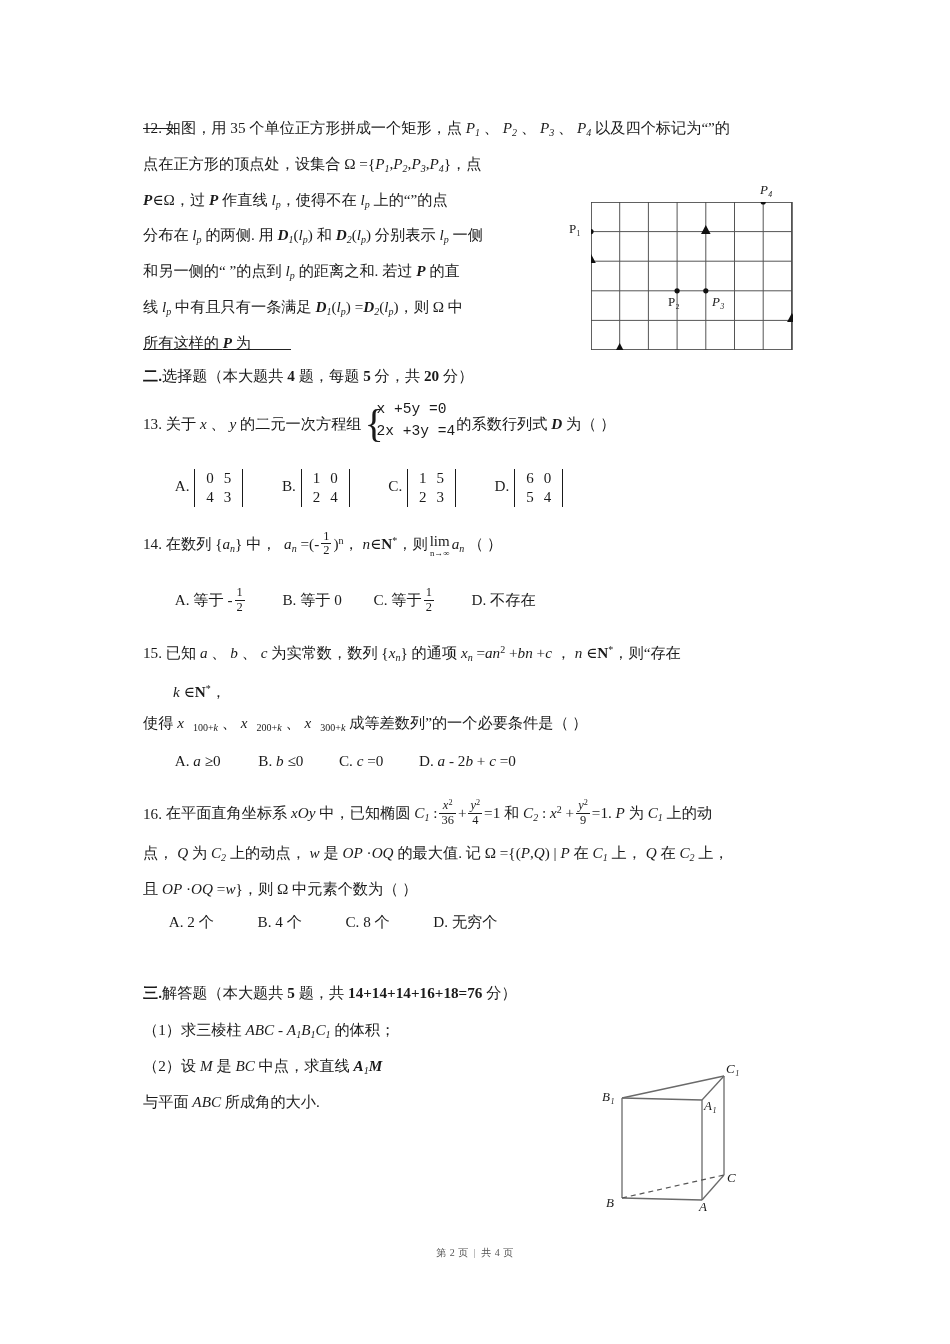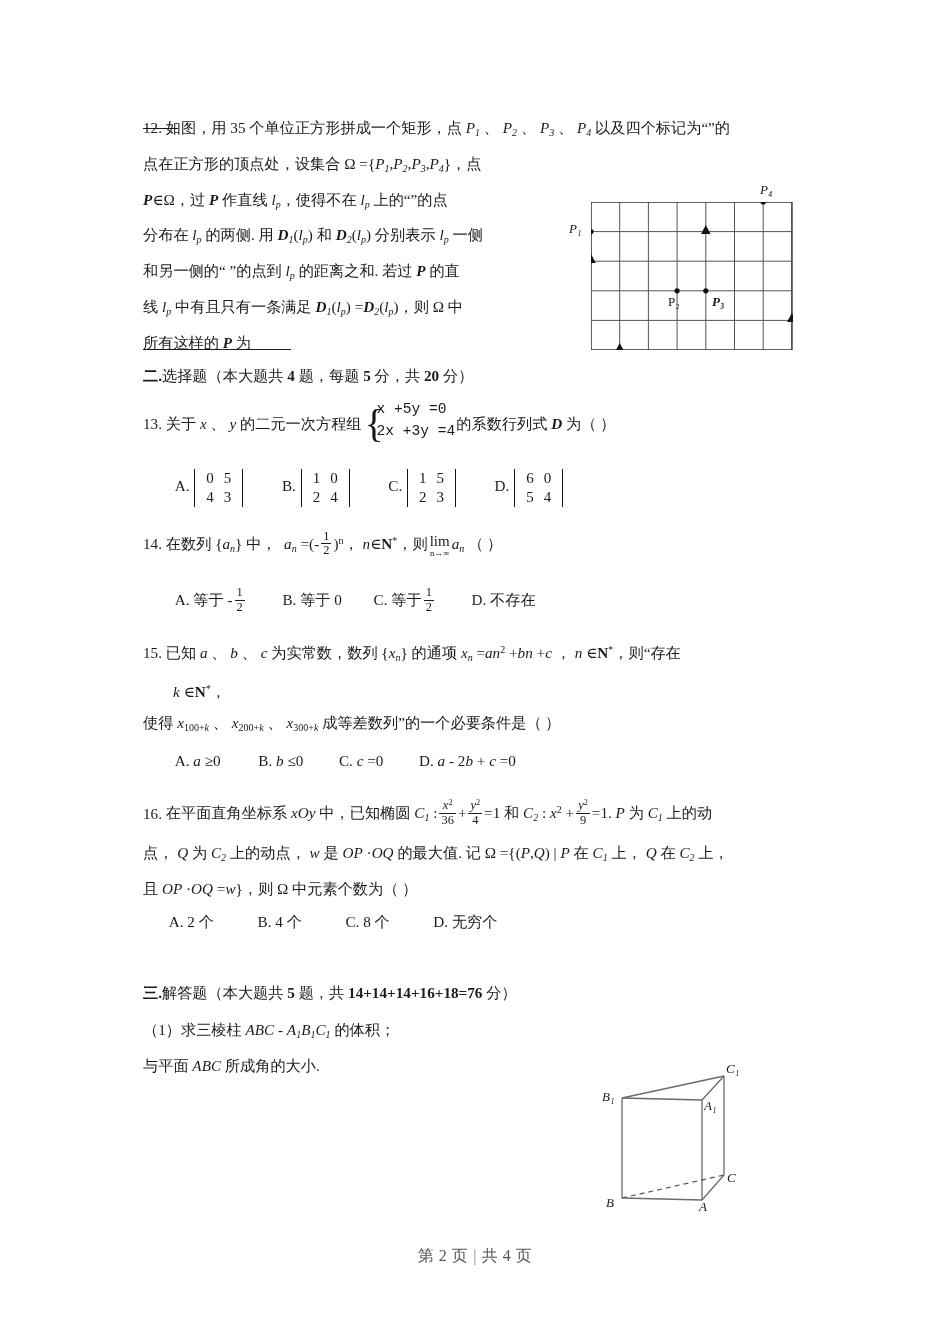--- a/index.html
+++ b/index.html
@@ -13,21 +13,21 @@
   }
   .page{position:absolute;left:0;top:0;width:950px;height:1344px;padding-left:11px;}
   .content{position:absolute;left:143px;top:112px;width:668px;}
 
   
   .line{font-size:15.2px;line-height:31px;white-space:nowrap;}
   .cn{font-family:"Liberation Serif","DejaVu Serif",serif;}
   .bold{font-weight:bold;}
   sub{font-size:.66em;vertical-align:-.28em;font-style:italic;}
   sup{font-size:.66em;vertical-align:.48em;}
-  .subn{font-size:.66em;vertical-align:-.28em;font-style:normal;}
+  .subn{font-size:.66em;vertical-align:-.28em;font-style:normal;margin-left:9px;}
 
   
   .topline{position:absolute;left:143px;top:128px;width:35px;border-bottom:1.6px solid #1a1a1a;}
 
   
   .blank{display:inline-block;width:40px;border-bottom:1.3px solid #222;vertical-align:-2px;}
 
   
   .frac{display:inline-block;vertical-align:middle;text-align:center;font-size:.82em;line-height:1.08;
         position:relative;top:-0.15em;margin:0 2px;}
@@ -54,21 +54,21 @@
   
   .choices{font-size:15.2px;line-height:31px;}
   .choices .ch{display:inline-block;vertical-align:middle;}
 
   
   .fig-grid{position:absolute;left:591px;top:202px;width:202px;height:148px;}
   .fig-prism{position:absolute;left:600px;top:1062px;width:185px;height:158px;}
 
   
   .footer{position:absolute;left:0;top:1246px;width:950px;text-align:center;
-          font-size:16px;color:#555;letter-spacing:.5px;}
+          font-size:10px;color:#555;letter-spacing:.5px;}
   .footer .sep{margin:0 5px;color:#888;}
 </style>
 </head>
 <body>
 
 <div class="page">
 
   <div class="topline"></div>
 
   <div class="content">
@@ -238,20 +238,23 @@
       </div>
     </div>
 
     <div class="line" style="margin-top:40px;">
       <span class="bold">三.</span><span>解答题</span><span>（本大题共 </span><span class="bold">5</span><span> 题，共 </span><span class="bold">14+14+14+16+18=76</span><span> 分）</span>
     </div>
 
     <div style="margin-top:6px;">
       <div class="line" style="width:420px;">
         <span class="cn">（1）求三棱柱 <i>ABC</i> - <i>A</i><sub>1</sub><i>B</i><sub>1</sub><i>C</i><sub>1</sub> 的体积；</span>
+      </div>
+      <div class="line" style="width:420px;">
+        <span class="cn">（2）设 <i>M</i> 是 <i>BC</i> 中点，求直线 <i><b>A</b></i><sub>1</sub><i><b>M</b></i></span>
       </div>
       <div class="line" style="width:420px;">
         <span class="cn">与平面 <i>ABC</i> 所成角的大小.</span>
       </div>
     </div>
 
   </div>
 
   <div class="fig-grid">
     <svg width="202" height="148" viewBox="0 0 202 148">
@@ -279,23 +282,23 @@
       <circle cx="86.1" cy="88.8" r="2.6" fill="#111"></circle>
       <circle cx="114.8" cy="88.8" r="2.6" fill="#111"></circle>
       <circle cx="172.2" cy="0" r="2.6" fill="#111"></circle>
 
       <polygon points="114.8,23 110.0,32 119.6,32" fill="#111"></polygon>
       <polygon points="0,52 -4.8,61 4.8,61" fill="#111"></polygon>
       <polygon points="200.9,111 196.1,120 205.7,120" fill="#111"></polygon>
       <polygon points="28.7,141 23.9,150 33.5,150" fill="#111"></polygon>
     </svg>
     
-    <div style="position:absolute;left:-22px;top:19px;font-size:13px;font-style:italic;">P₁</div>
+    <div style="position:absolute;left:-22px;top:19px;font-size:13px;">P₁</div>
     <div style="position:absolute;left:77px;top:92px;font-size:13px;">P₂</div>
-    <div style="position:absolute;left:121px;top:92px;font-size:13px;font-style:italic;font-weight:bold;">P₃</div>
+    <div style="position:absolute;left:121px;top:92px;font-size:13px;font-style:italic;">P₃</div>
     <div style="position:absolute;left:169px;top:-20px;font-size:13px;font-style:italic;">P₄</div>
   </div>
 
   <div class="fig-prism">
     <svg width="185" height="158" viewBox="0 0 185 158">
 
       <g stroke="#6a6a6a" stroke-width="1.3" fill="none">
 
         <line x1="22" y1="36" x2="102" y2="38"></line>
 

